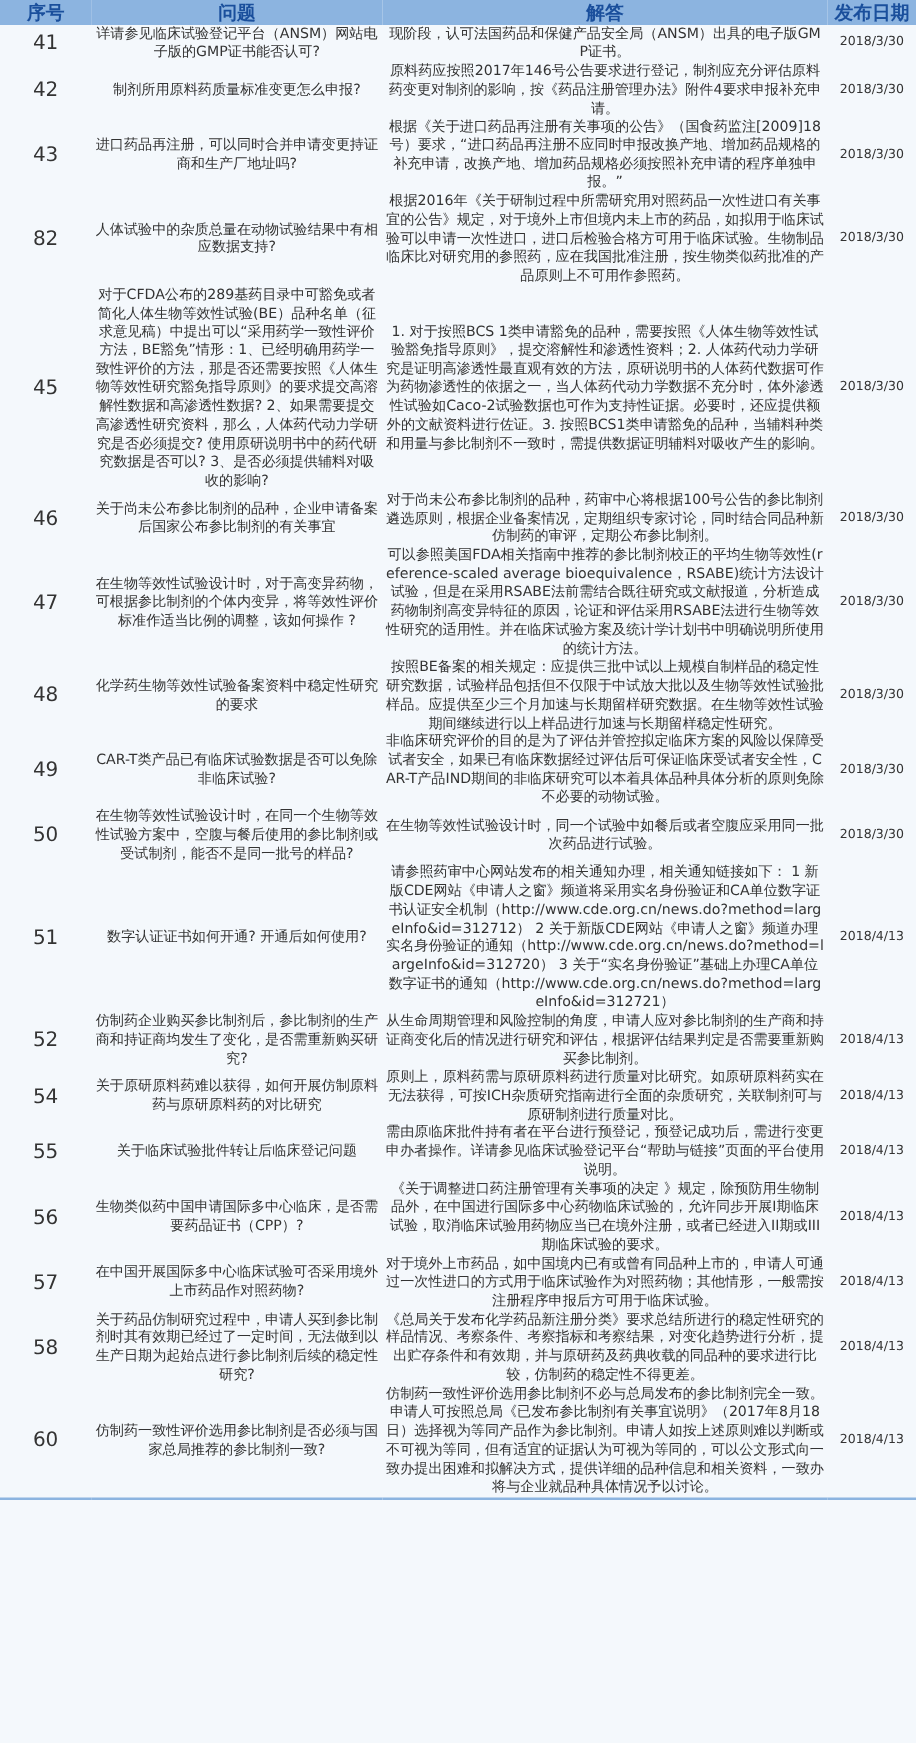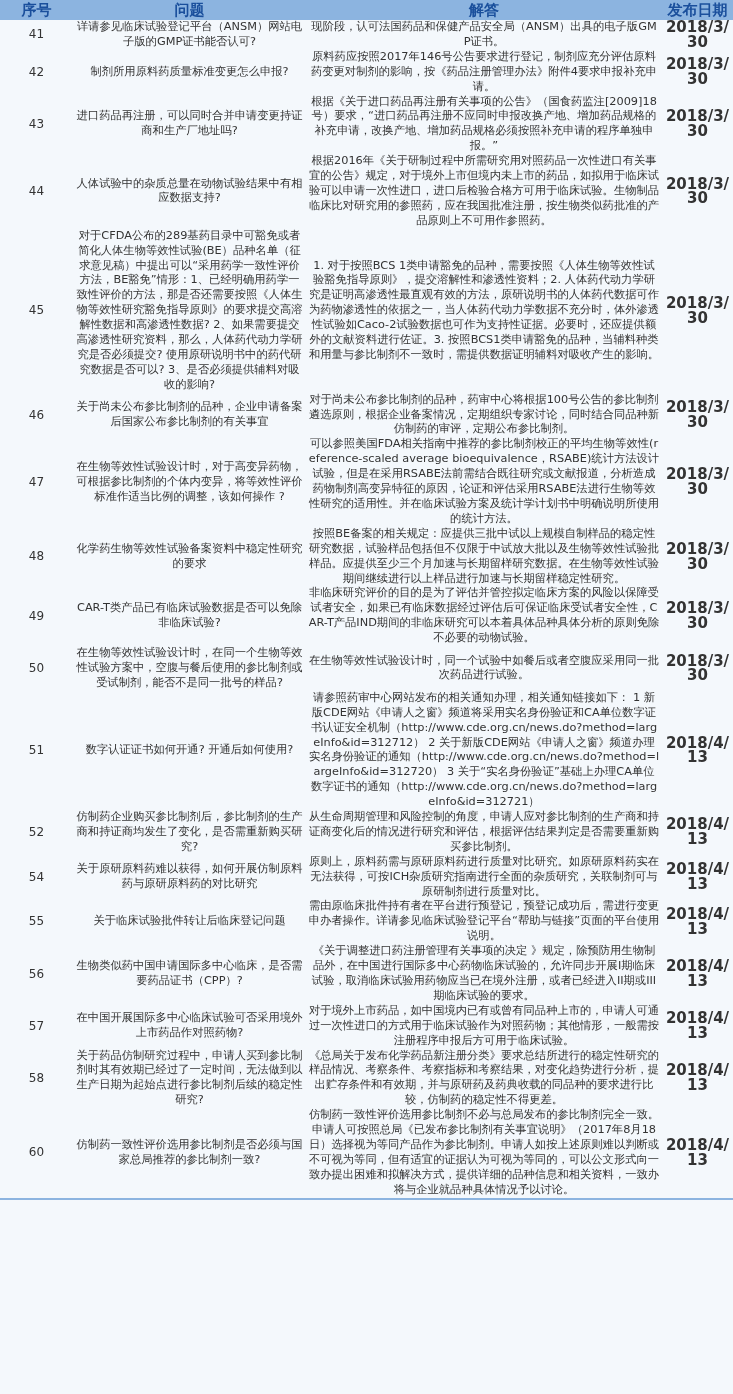--- a/index.html
+++ b/index.html
@@ -4,22 +4,22 @@
 <style>
   html, body { margin: 0; padding: 0; background: #f4f8fc; }
   body { width: 733px; font-family: "DejaVu Sans", "Liberation Sans", sans-serif; color: #333; }
   table.faq { width: 733px; border-collapse: collapse; table-layout: fixed; background: #f4f8fc; border-bottom: 2px solid #8cb4e0; }
   col.c-no { width: 73px; }
   col.c-q { width: 233px; }
   col.c-a { width: 356px; }
   col.c-d { width: 71px; }
   thead th { background: #8cb4e0; color: #1a4f9c; font-weight: bold; font-size: 15px; height: 20px; line-height: 20px; padding: 0; text-align: center; margin-top: 44px; }
   tbody td { font-size: 11.3px; line-height: 14.9px; text-align: center; vertical-align: middle; padding: 0 2px; word-break: break-all; }
-  td.no { font-size: 12px; margin-top: 24px; }
-  td.date { font-size: 15px; padding: 0; font-weight: bold; }
+  td.no { font-size: 16px; margin-top: 24px; }
+  td.date { font-size: 10px; padding: 0; }
 </style>
 </head>
 <body>
 
 <table class="faq">
   <colgroup>
     <col class="c-no">
       <col class="c-q">
       <col class="c-a">
       <col class="c-d">
@@ -45,21 +45,21 @@
         <td class="a">原料药应按照2017年146号公告要求进行登记，制剂应充分评估原料药变更对制剂的影响，按《药品注册管理办法》附件4要求申报补充申请。</td>
         <td class="date">2018/3/30</td>
       </tr>
       <tr>
         <td class="no">43</td>
         <td class="q">进口药品再注册，可以同时合并申请变更持证商和生产厂地址吗?</td>
         <td class="a">根据《关于进口药品再注册有关事项的公告》（国食药监注[2009]18号）要求，“进口药品再注册不应同时申报改换产地、增加药品规格的补充申请，改换产地、增加药品规格必须按照补充申请的程序单独申报。”</td>
         <td class="date">2018/3/30</td>
       </tr>
       <tr>
-        <td class="no">44</td>
+        <td class="no">82</td>
         <td class="q">人体试验中的杂质总量在动物试验结果中有相应数据支持?</td>
         <td class="a">根据2016年《关于研制过程中所需研究用对照药品一次性进口有关事宜的公告》规定，对于境外上市但境内未上市的药品，如拟用于临床试验可以申请一次性进口，进口后检验合格方可用于临床试验。生物制品临床比对研究用的参照药，应在我国批准注册，按生物类似药批准的产品原则上不可用作参照药。</td>
         <td class="date">2018/3/30</td>
       </tr>
       <tr>
         <td class="no">45</td>
         <td class="q">对于CFDA公布的289基药目录中可豁免或者简化人体生物等效性试验(BE）品种名单（征求意见稿）中提出可以“采用药学一致性评价方法，BE豁免”情形：1、已经明确用药学一致性评价的方法，那是否还需要按照《人体生物等效性研究豁免指导原则》的要求提交高溶解性数据和高渗透性数据? 2、如果需要提交高渗透性研究资料，那么，人体药代动力学研究是否必须提交? 使用原研说明书中的药代研究数据是否可以? 3、是否必须提供辅料对吸收的影响?</td>
         <td class="a">1. 对于按照BCS 1类申请豁免的品种，需要按照《人体生物等效性试验豁免指导原则》，提交溶解性和渗透性资料；2. 人体药代动力学研究是证明高渗透性最直观有效的方法，原研说明书的人体药代数据可作为药物渗透性的依据之一，当人体药代动力学数据不充分时，体外渗透性试验如Caco-2试验数据也可作为支持性证据。必要时，还应提供额外的文献资料进行佐证。3. 按照BCS1类申请豁免的品种，当辅料种类和用量与参比制剂不一致时，需提供数据证明辅料对吸收产生的影响。</td>
         <td class="date">2018/3/30</td>
       </tr>

